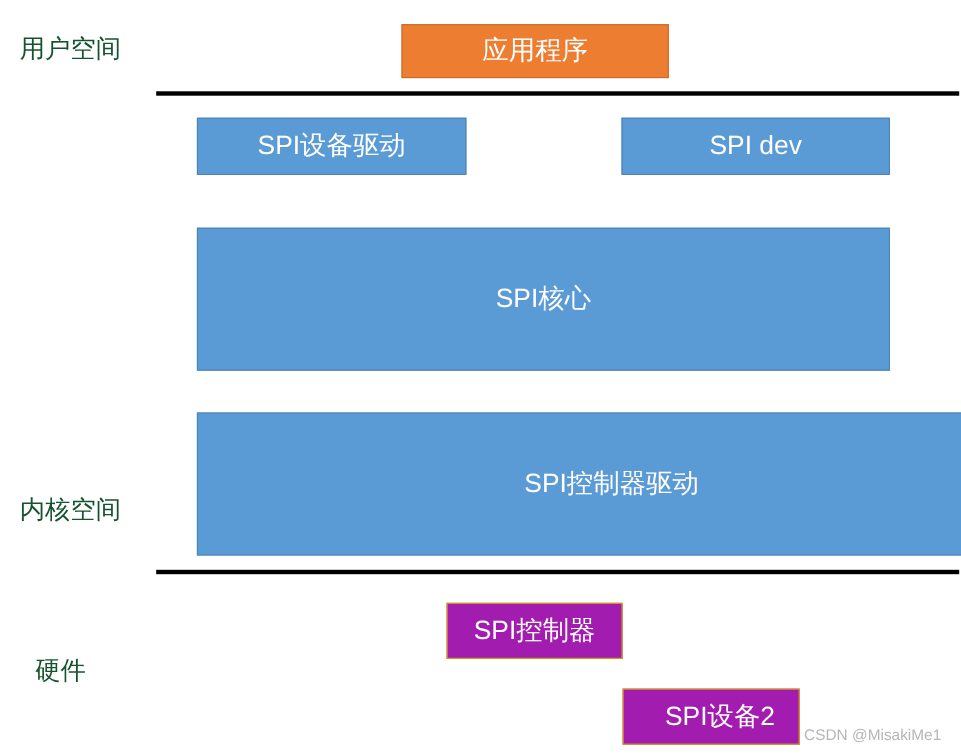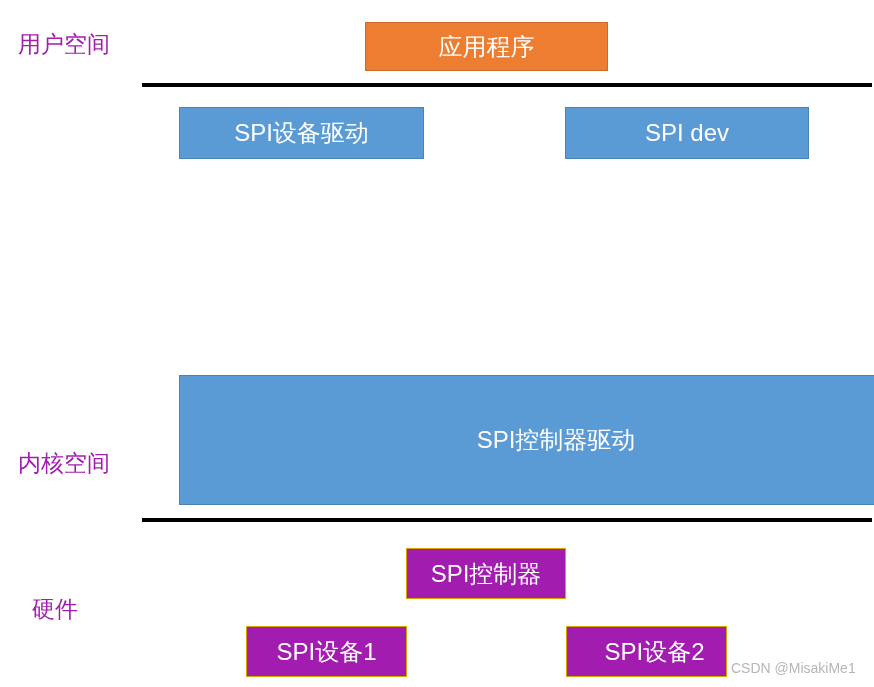--- a/index.html
+++ b/index.html
@@ -23,21 +23,21 @@
     position: absolute;
     background: #000000;
     height: 4px;
   }
   #rule-user-kernel { left: 142px; top: 83px;  width: 730px; }
   #rule-kernel-hw   { left: 142px; top: 518px; width: 730px; }
 
   
   .zone-label {
     position: absolute;
-    color: #a21caf;
+    color: #14532d;
     font-size: 23px;
     line-height: 1;
     white-space: nowrap;
     font-family: "Liberation Sans", "DejaVu Sans", sans-serif;
   }
   #label-userspace { left: 18px;  top: 33px;  }
   #label-kernel    { left: 18px;  top: 452px; }
   #label-hardware  { left: 32px;  top: 598px; }
 
   
@@ -90,21 +90,21 @@
   <div class="rule" id="rule-kernel-hw"></div>
 
   <div class="zone-label" id="label-userspace">用户空间</div>
   <div class="zone-label" id="label-kernel">内核空间</div>
   <div class="zone-label" id="label-hardware">硬件</div>
 
   <div class="block orange" id="block-app">应用程序</div>
 
   <div class="block blue" id="block-spi-dev-driver">SPI设备驱动</div>
   <div class="block blue" id="block-spi-dev">SPI dev</div>
+  <div class="block blue" id="block-spi-core">SPI核心</div>
   <div class="block blue" id="block-spi-ctrl-drv">SPI控制器驱动</div>
 
   <div class="block gold" id="block-spi-controller">SPI控制器</div>
-  <div class="block gold" id="block-spi-device-1">SPI设备1</div>
   <div class="block gold" id="block-spi-device-2">SPI设备2</div>
 
   <div id="watermark">CSDN @MisakiMe1</div>
 
 </div>
 
 </body></html>

